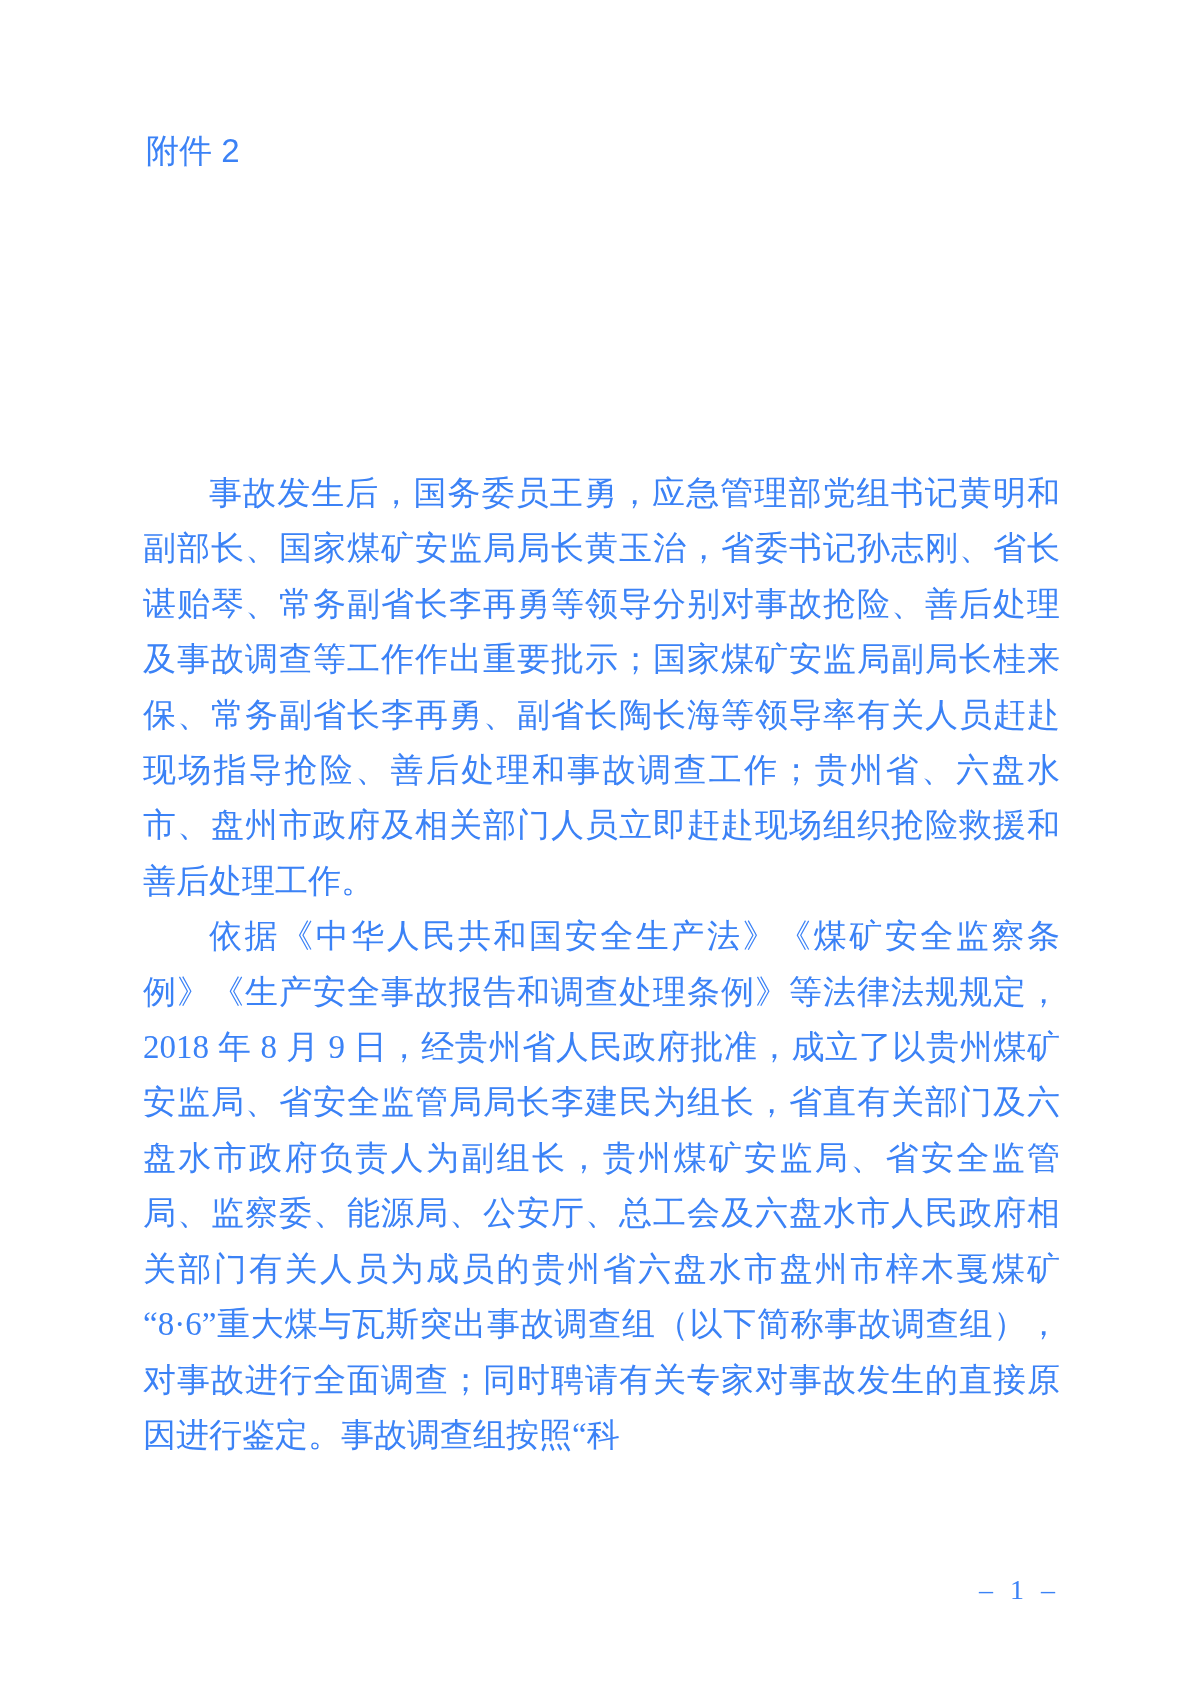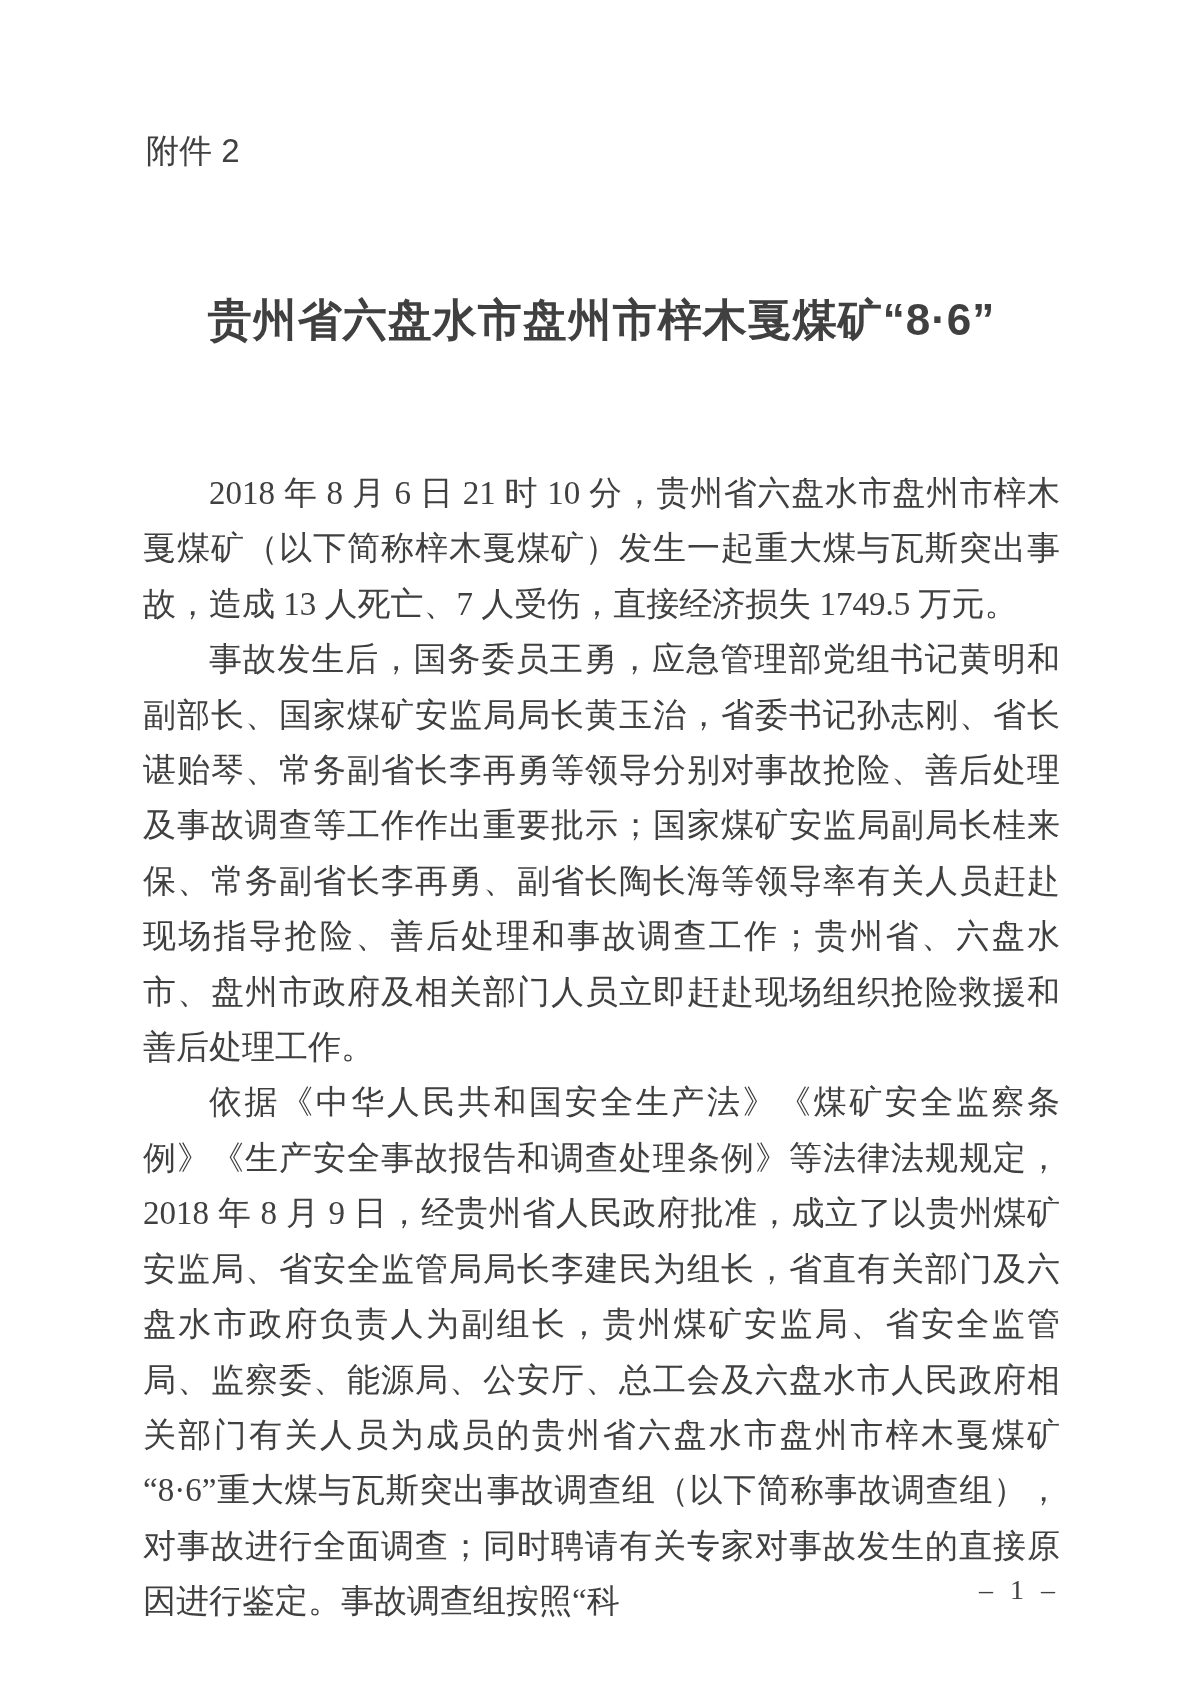--- a/index.html
+++ b/index.html
@@ -6,21 +6,21 @@
     margin: 0;
     padding: 0;
     background: #9e9e9e;
   }
   .page {
     position: relative;
     width: 1199px;
     height: 1696px;
     margin: 0 auto;
     background: #ffffff;
-    color: #404040;
+    color: #3b82f6;
     font-family: "Liberation Serif", "DejaVu Serif", serif;
     overflow: hidden;
   }
   .attachment-label {
     position: absolute;
     left: 146px;
     top: 131px;
     font-size: 33px;
     line-height: 40px;
     font-family: "Liberation Sans", "DejaVu Sans", sans-serif;
@@ -66,24 +66,22 @@
   }
 </style>
 </head>
 <body>
 
 <div class="page">
 
   <div class="attachment-label">附件 2</div>
 
   <div class="title-block">
-    <div>贵州省六盘水市盘州市梓木戛煤矿“8·6”</div>
   </div>
 
   <div class="body-text">
-    <p>2018 年 8 月 6 日 21 时 10 分，贵州省六盘水市盘州市梓木戛煤矿（以下简称梓木戛煤矿）发生一起重大煤与瓦斯突出事故，造成 13 人死亡、7 人受伤，直接经济损失 1749.5 万元。</p>
     <p>事故发生后，国务委员王勇，应急管理部党组书记黄明和副部长、国家煤矿安监局局长黄玉治，省委书记孙志刚、省长谌贻琴、常务副省长李再勇等领导分别对事故抢险、善后处理及事故调查等工作作出重要批示；国家煤矿安监局副局长桂来保、常务副省长李再勇、副省长陶长海等领导率有关人员赶赴现场指导抢险、善后处理和事故调查工作；贵州省、六盘水市、盘州市政府及相关部门人员立即赶赴现场组织抢险救援和善后处理工作。</p>
     <p>依据《中华人民共和国安全生产法》《煤矿安全监察条例》《生产安全事故报告和调查处理条例》等法律法规规定，2018 年 8 月 9 日，经贵州省人民政府批准，成立了以贵州煤矿安监局、省安全监管局局长李建民为组长，省直有关部门及六盘水市政府负责人为副组长，贵州煤矿安监局、省安全监管局、监察委、能源局、公安厅、总工会及六盘水市人民政府相关部门有关人员为成员的贵州省六盘水市盘州市梓木戛煤矿“8·6”重大煤与瓦斯突出事故调查组（以下简称事故调查组），对事故进行全面调查；同时聘请有关专家对事故发生的直接原因进行鉴定。事故调查组按照“科</p>
   </div>
 
   <div class="page-number">– 1 –</div>
 
 </div>
 
 </body></html>

